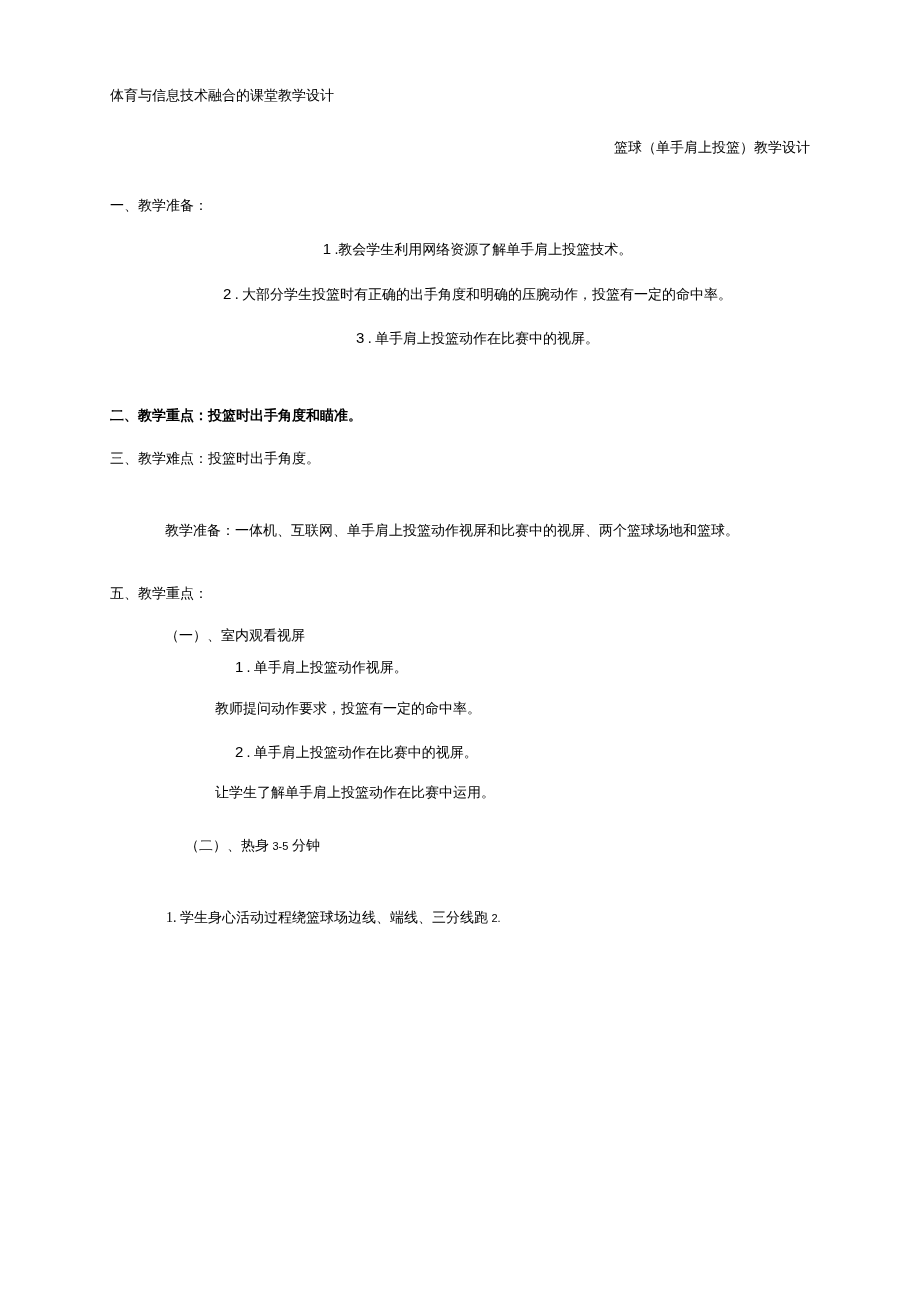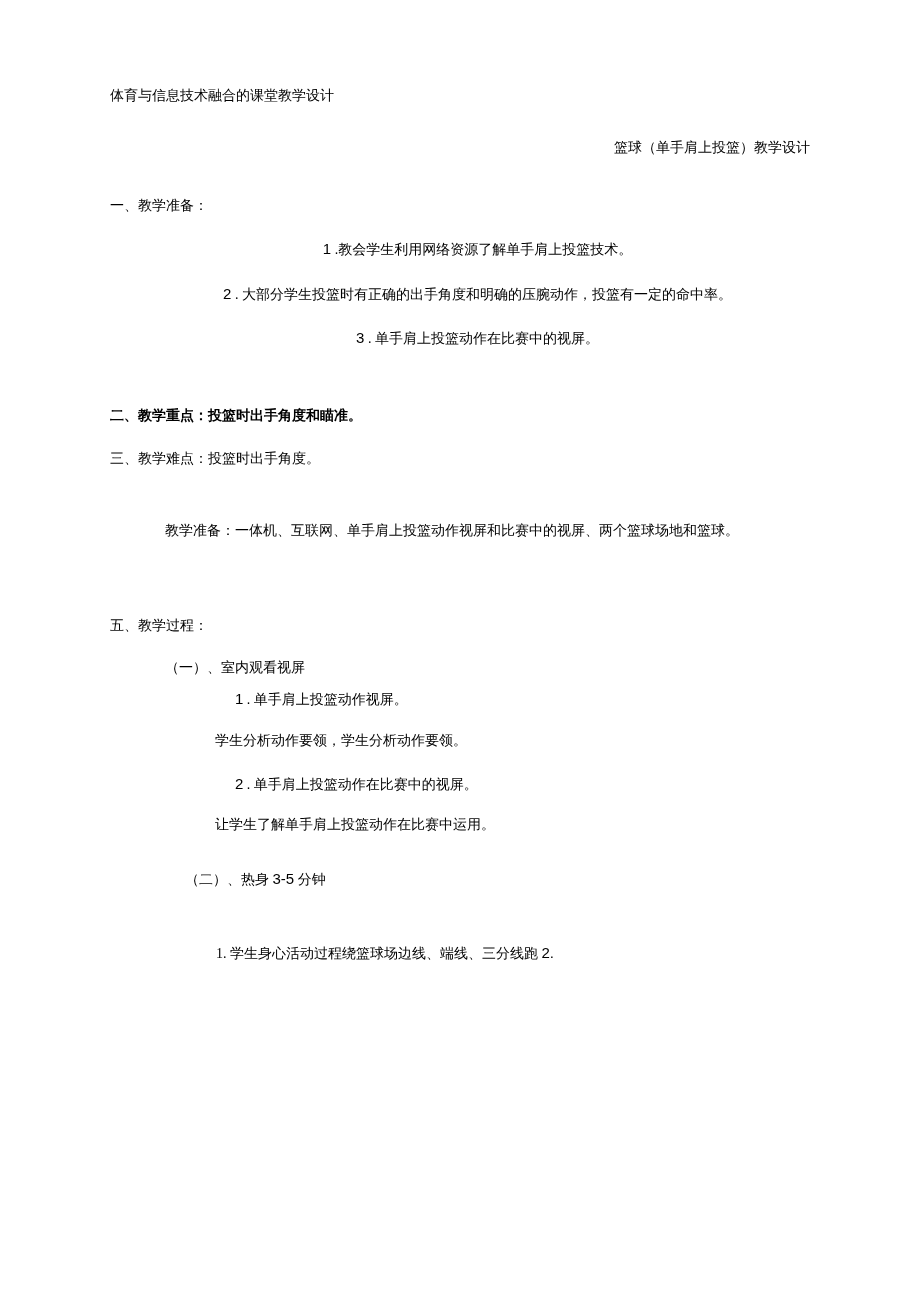--- a/index.html
+++ b/index.html
@@ -40,46 +40,46 @@
     .gap-large {
       margin-top: 55px;
       font-weight: bold;
     }
     .section-spaced {
       margin-bottom: 21px;
     }
     .prep-line {
       margin-left: 55px;
       margin-top: 50px;
-      margin-bottom: 72px;
+      margin-bottom: 40px;
     }
     .sub-heading {
       margin-left: 55px;
       margin-bottom: 8px;
       font-family: Liberation Mono, monospace;
     }
     .sub-item {
       margin-left: 125px;
       margin-bottom: 18px;
     }
     .sub-item-text {
       margin-left: 105px;
       margin-bottom: 20px;
     }
     .sub-heading-2 {
       margin-left: 75px;
       margin-top: 30px;
       margin-bottom: 50px;
     }
     .final-line {
-      margin-left: 106px;
+      margin-left: 56px;
     }
     .arial {
       font-family: Arial, sans-serif;
-      font-size: 15px;
+      font-size: 11px;
     }
   </style>
 </head>
 <body>
 
 <div class="title-line">体育与信息技术融合的课堂教学设计</div>
 
 <div class="subtitle-line">篮球（单手肩上投篮）教学设计</div>
 
 <div class="section-heading">一、教学准备：</div>
@@ -95,29 +95,29 @@
 <div class="numbered-item">
   <span class="num">3</span><span> . 单手肩上投篮动作在比赛中的视屏。</span>
 </div>
 
 <div class="section-heading gap-large">二、教学重点：投篮时出手角度和瞄准。</div>
 
 <div class="section-heading section-spaced">三、教学难点：投篮时出手角度。</div>
 
 <div class="prep-line">教学准备：一体机、互联网、单手肩上投篮动作视屏和比赛中的视屏、两个篮球场地和篮球。</div>
 
-<div class="section-heading">五、教学过程：</div>
+<div class="section-heading">五、教学重点：</div>
 
 <div class="sub-heading">（一）、室内观看视屏</div>
 
 <div class="sub-item">
   <span class="num">1</span><span> . 单手肩上投篮动作视屏。</span>
 </div>
 
-<div class="sub-item-text">学生分析动作要领，学生分析动作要领。</div>
+<div class="sub-item-text">教师提问动作要求，投篮有一定的命中率。</div>
 
 <div class="sub-item">
   <span class="num">2</span><span> . 单手肩上投篮动作在比赛中的视屏。</span>
 </div>
 
 <div class="sub-item-text">让学生了解单手肩上投篮动作在比赛中运用。</div>
 
 <div class="sub-heading-2">
   <span>（二）、热身 </span><span class="arial">3-5</span><span> 分钟</span>
 </div>

